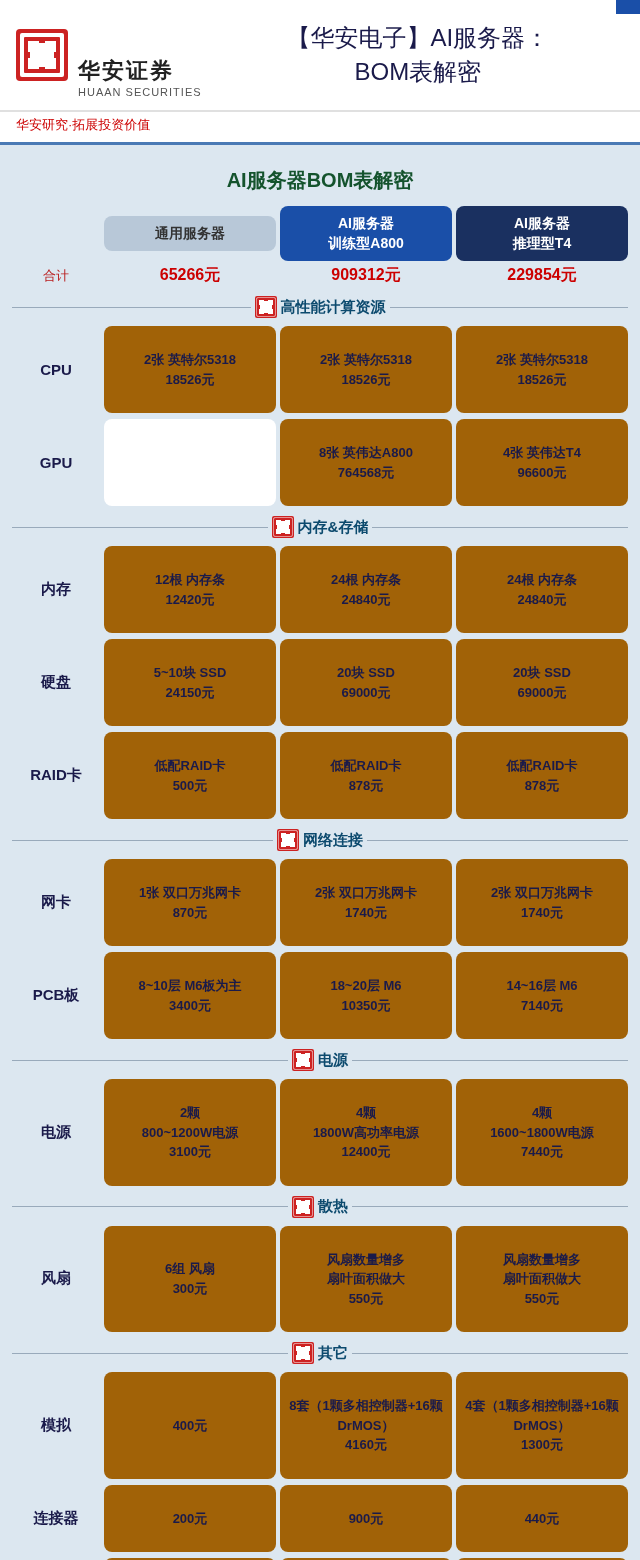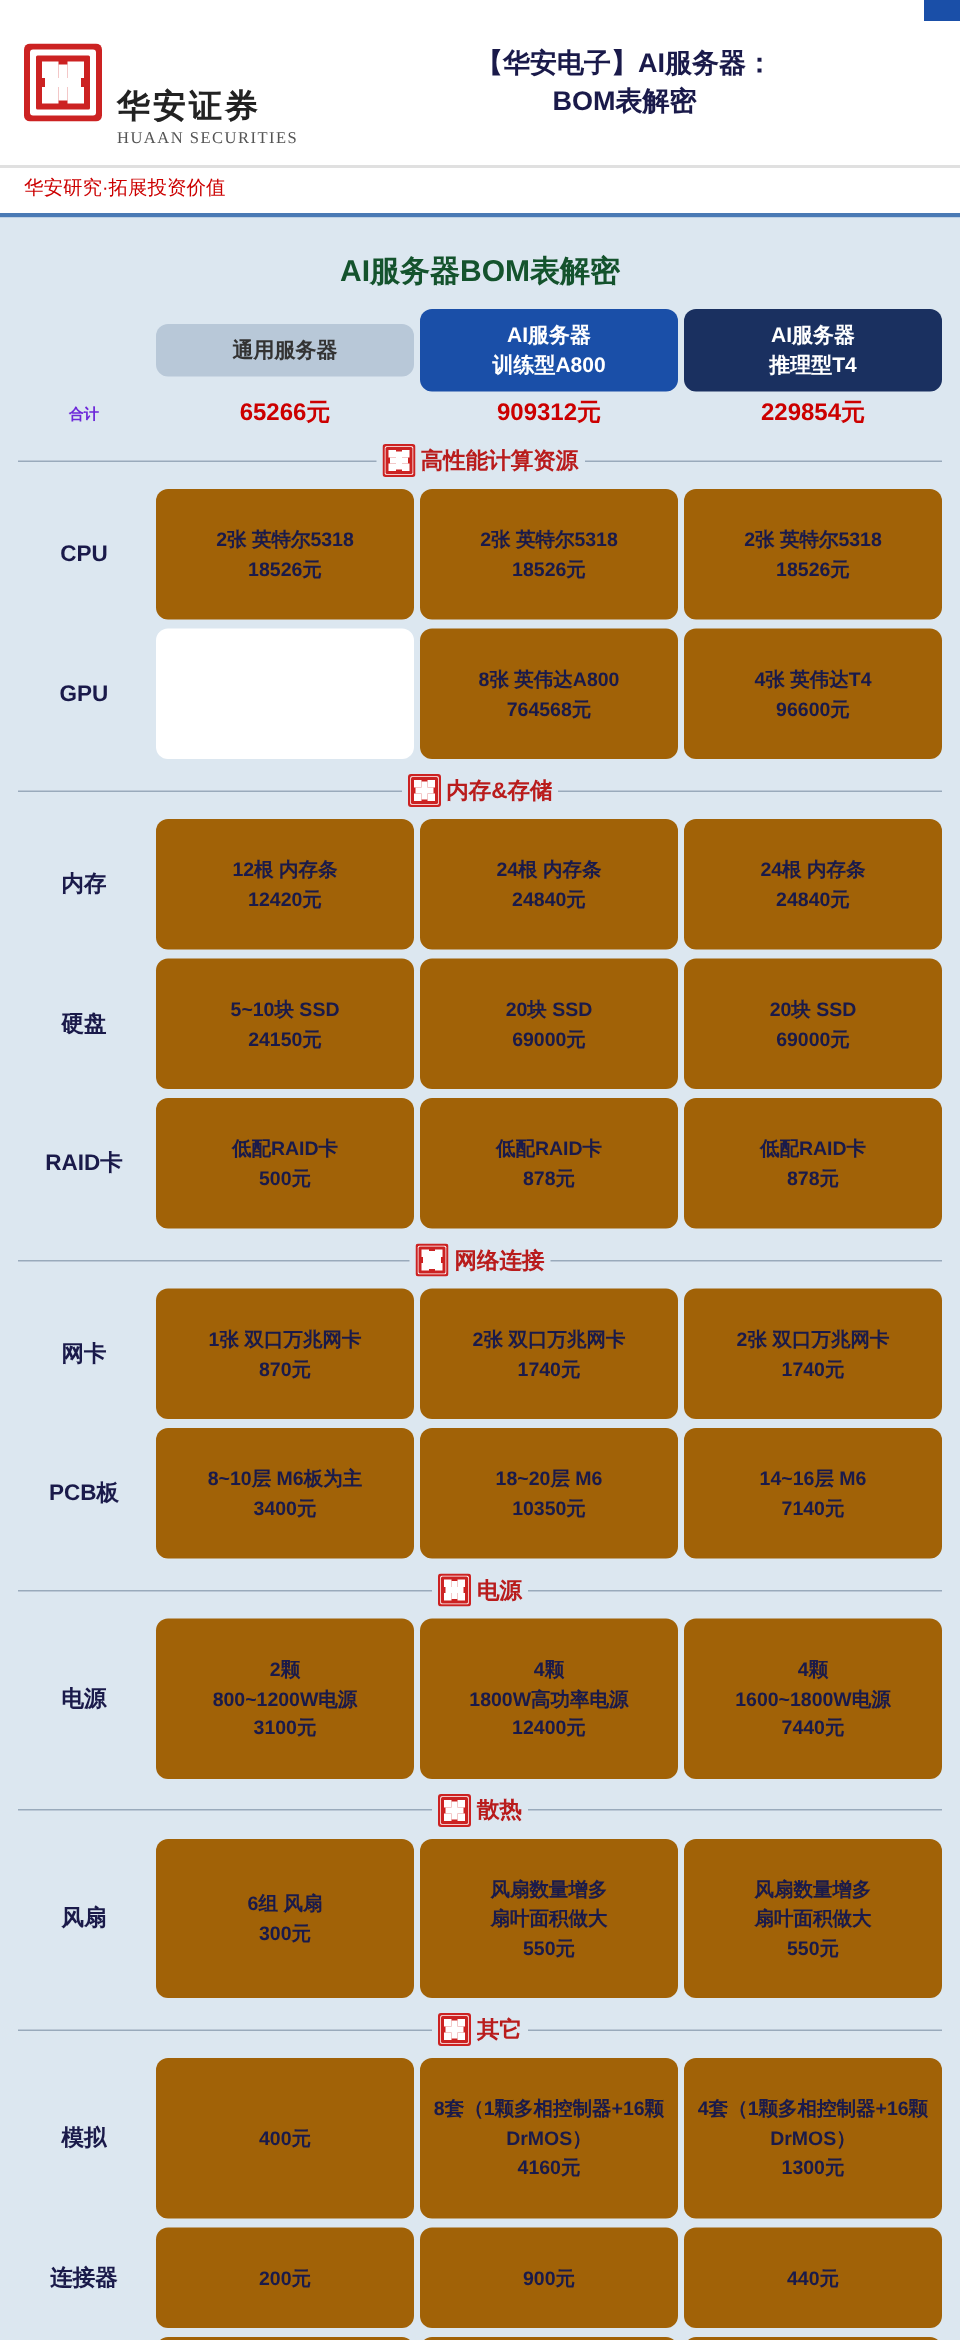--- a/index.html
+++ b/index.html
@@ -36,27 +36,26 @@
       font-size: 22px;
       font-weight: bold;
       color: #222;
       letter-spacing: 2px;
       margin-top: 44px;
     }
     .logo-en {
       font-size: 11px;
       color: #555;
       letter-spacing: 1px;
-      font-family: Liberation Serif, serif;
     }
     .header-title {
       text-align: center;
       color: #1a1a4a;
-      font-size: 18px;
-      font-weight: bold;
+      font-size: 24px;
+      font-weight: normal;
       line-height: 1.4;
       flex: 1;
       margin-left: 10px;
     }
     .sub-header {
       background: white;
       text-align: left;
       padding: 4px 16px 8px;
       color: #c00;
       font-size: 13px;
@@ -109,40 +108,40 @@
 
     
     .total-row {
       display: grid;
       grid-template-columns: 88px 1fr 1fr 1fr;
       gap: 4px;
       margin-bottom: 10px;
       align-items: center;
     }
     .total-label {
-      color: #6d28d9;
-      font-weight: bold;
-      font-size: 10px;
+      color: #b91c1c;
+      font-weight: normal;
+      font-size: 13px;
       text-align: center;
     }
     .total-value {
       text-align: center;
       font-weight: bold;
       font-size: 16px;
       color: #c00;
     }
 
     
     .section-divider {
       display: flex;
       align-items: center;
       justify-content: center;
       gap: 4px;
       margin: 10px 0 8px;
-      color: #b91c1c;
+      color: #0c4a6e;
       font-size: 15px;
       font-weight: bold;
     }
     .divider-line {
       flex: 1;
       height: 1px;
       background: #9ab;
     }
     .section-icon {
       width: 22px;

